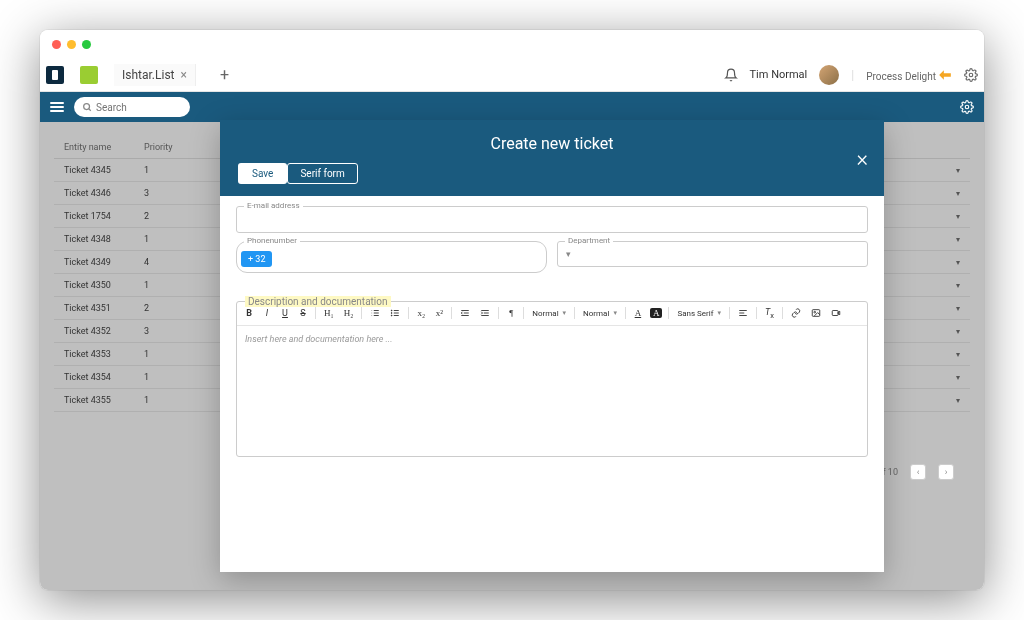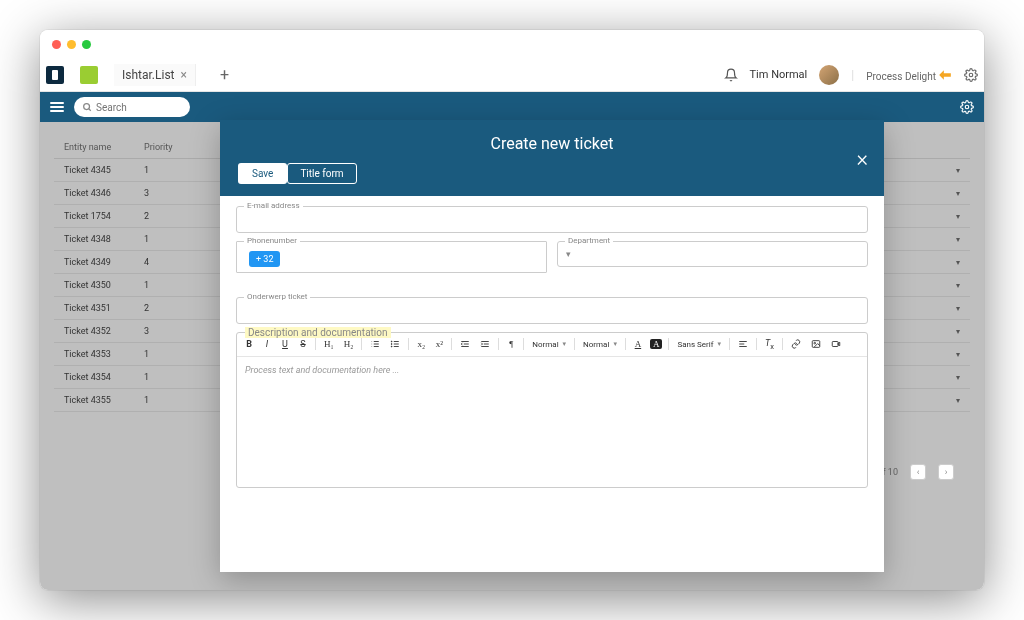--- a/index.html
+++ b/index.html
@@ -195,53 +195,49 @@
         <span class="pg-btn">‹</span>
         <span class="pg-btn">›</span>
       </div>
     </div>
 
     <div class="modal">
       <div class="modal-head">
         <div class="modal-title">Create new ticket</div>
         <div class="modal-btns">
           <button class="btn-save">Save</button>
-          <button class="btn-edit">Title form</button>
+          <button class="btn-edit">Serif form</button>
         </div>
         <div class="close-x">×</div>
       </div>
       <div class="modal-body">
 
 
         <div class="row2">
           <div class="fg">
             <label>E-mail address</label>
             <input style="">
           </div>
         </div>
 
         <div class="row2">
           <div class="fg w-half-left">
             <label>Phonenumber</label>
-            <div style="border:1px solid #ccc;border-radius:1px;padding:5px 12px">
+            <div style="border:1px solid #ccc;border-radius:11px;padding:5px 4px">
               <span class="chip">+ 32</span>
             </div>
           </div>
           <div class="fg">
             <label>Department</label>
             <div class="sel"></div>
           </div>
         </div>
 
         <div style="height:16px"></div>
 
-        <div class="fg">
-          <label>Onderwerp ticket</label>
-          <input style="">
-        </div>
 
         <div class="editor-wrap">
           <span class="editor-lbl">Description and documentation</span>
           <div class="toolbar">
             <span class="tb"><b>B</b></span>
             <span class="tb"><i>I</i></span>
             <span class="tb"><u>U</u></span>
             <span class="tb"><s>S</s></span>
             <span class="sep"></span>
             <span class="tb">H₁</span>
@@ -307,20 +303,20 @@
                   <path d="M21 16l-5-5-8 8"></path>
                 </svg>
               </span>
             <span class="tb">
                 <svg viewBox="0 0 24 24" stroke="#222" stroke-width="2" fill="none">
                   <rect x="3" y="6" width="14" height="12" rx="2"></rect>
                   <path d="M17 10l4-2v8l-4-2z"></path>
                 </svg>
               </span>
           </div>
-          <div class="editor-area">Process text and documentation here ...</div>
+          <div class="editor-area">Insert here and documentation here ...</div>
         </div>
 
       </div>
     </div>
 
   </div>
 </div>
 
 </body></html>

